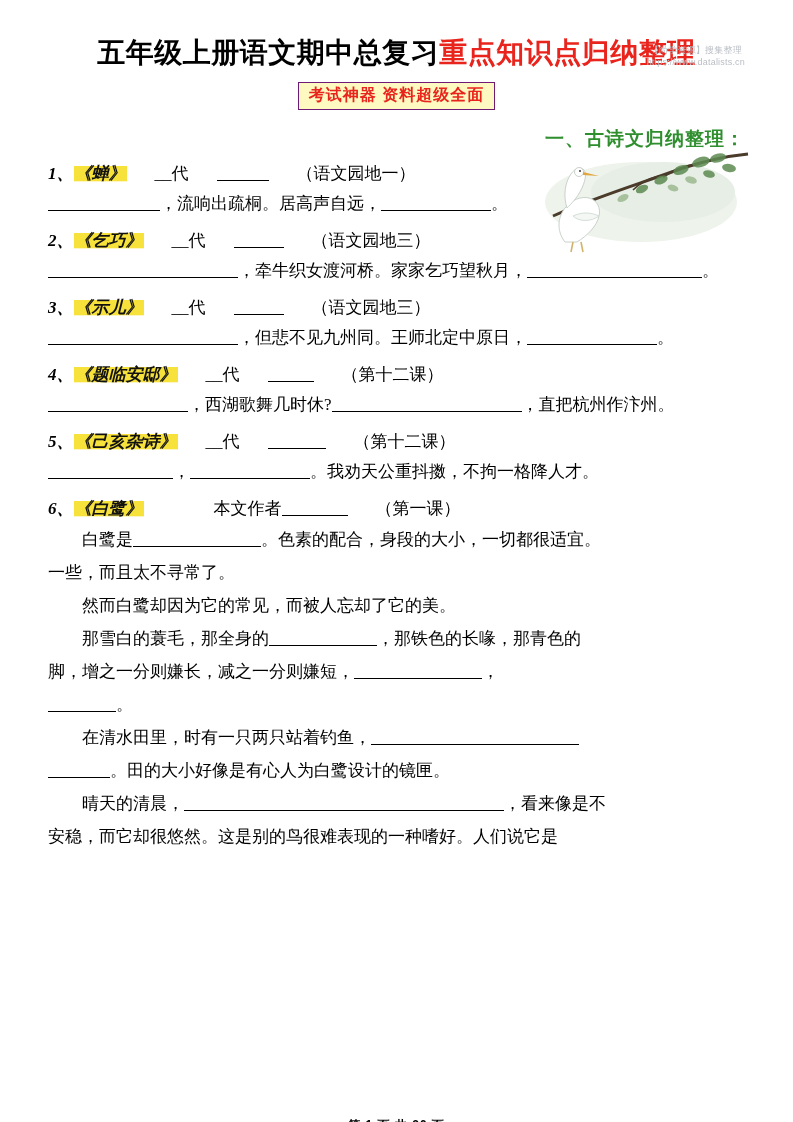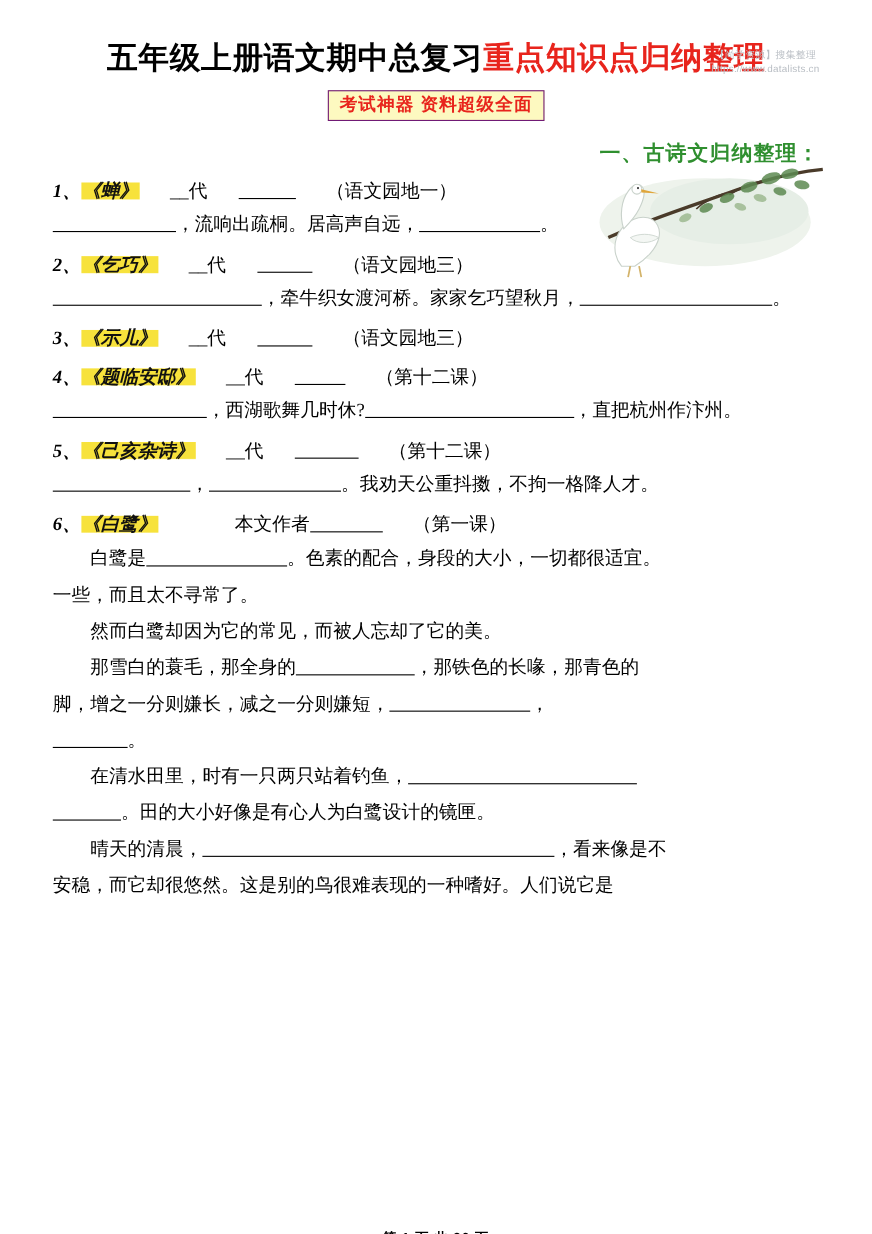--- a/index.html
+++ b/index.html
@@ -202,20 +202,23 @@
   <div class="item">
     <span class="num">2、</span><span class="hl">《乞巧》</span><span class="gap-sm"></span><span>__代</span><span class="gap-sm"></span><span class="u" style="width:50px"></span><span class="gap-sm"></span><span>（语文园地三）</span>
   </div>
   <div class="fill-line">
     <span class="u" style="width:190px"></span><span>，牵牛织女渡河桥。家家乞巧望秋月，</span><span class="u" style="width:175px"></span><span>。</span>
   </div>
 
   <div class="item">
     <span class="num">3、</span><span class="hl">《示儿》</span><span class="gap-sm"></span><span>__代</span><span class="gap-sm"></span><span class="u" style="width:50px"></span><span class="gap-sm"></span><span>（语文园地三）</span>
   </div>
+  <div class="fill-line">
+    <span class="u" style="width:190px"></span><span>，但悲不见九州同。王师北定中原日，</span><span class="u" style="width:130px"></span><span>。</span>
+  </div>
 
   <div class="item">
     <span class="num">4、</span><span class="hl">《题临安邸》</span><span class="gap-sm"></span><span>__代</span><span class="gap-sm"></span><span class="u" style="width:46px"></span><span class="gap-sm"></span><span>（第十二课）</span>
   </div>
   <div class="fill-line">
     <span class="u" style="width:140px"></span><span>，西湖歌舞几时休?</span><span class="u" style="width:190px"></span><span>，直把杭州作汴州。</span>
   </div>
 
   <div class="item">
     <span class="num">5、</span><span class="hl">《己亥杂诗》</span><span class="gap-sm"></span><span>__代</span><span class="gap-sm"></span><span class="u" style="width:58px"></span><span class="gap-sm"></span><span>（第十二课）</span>

